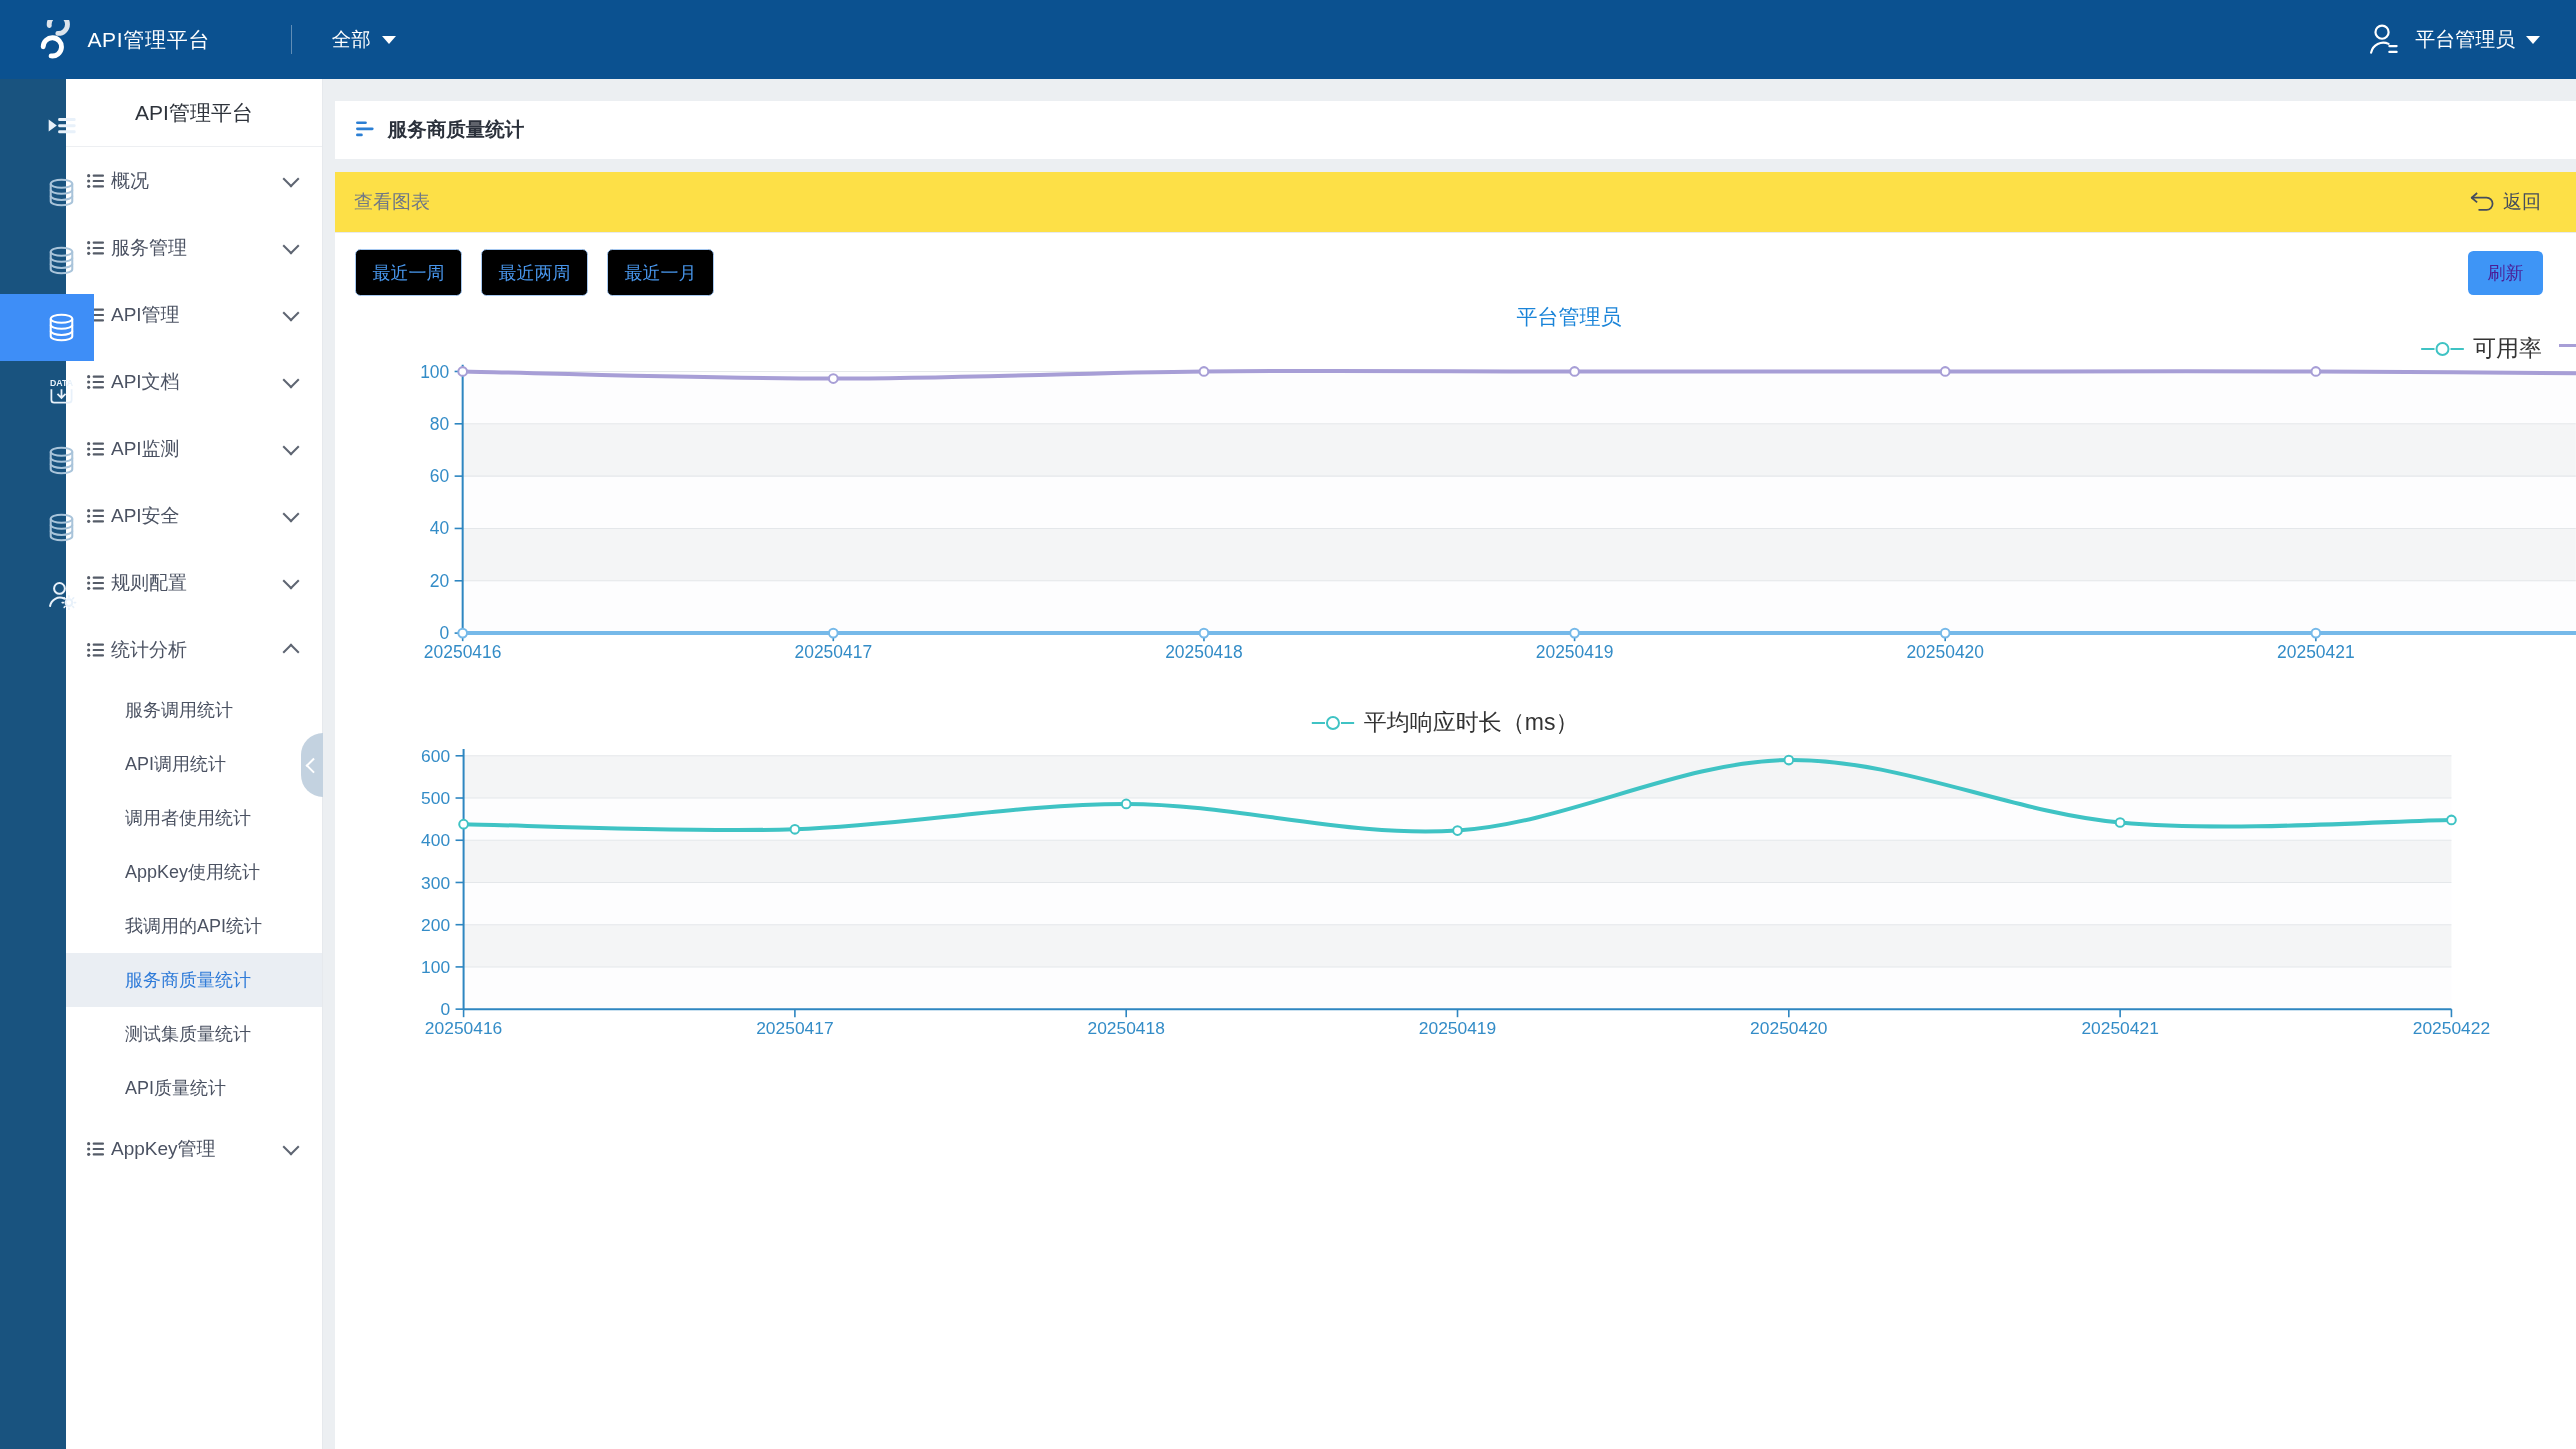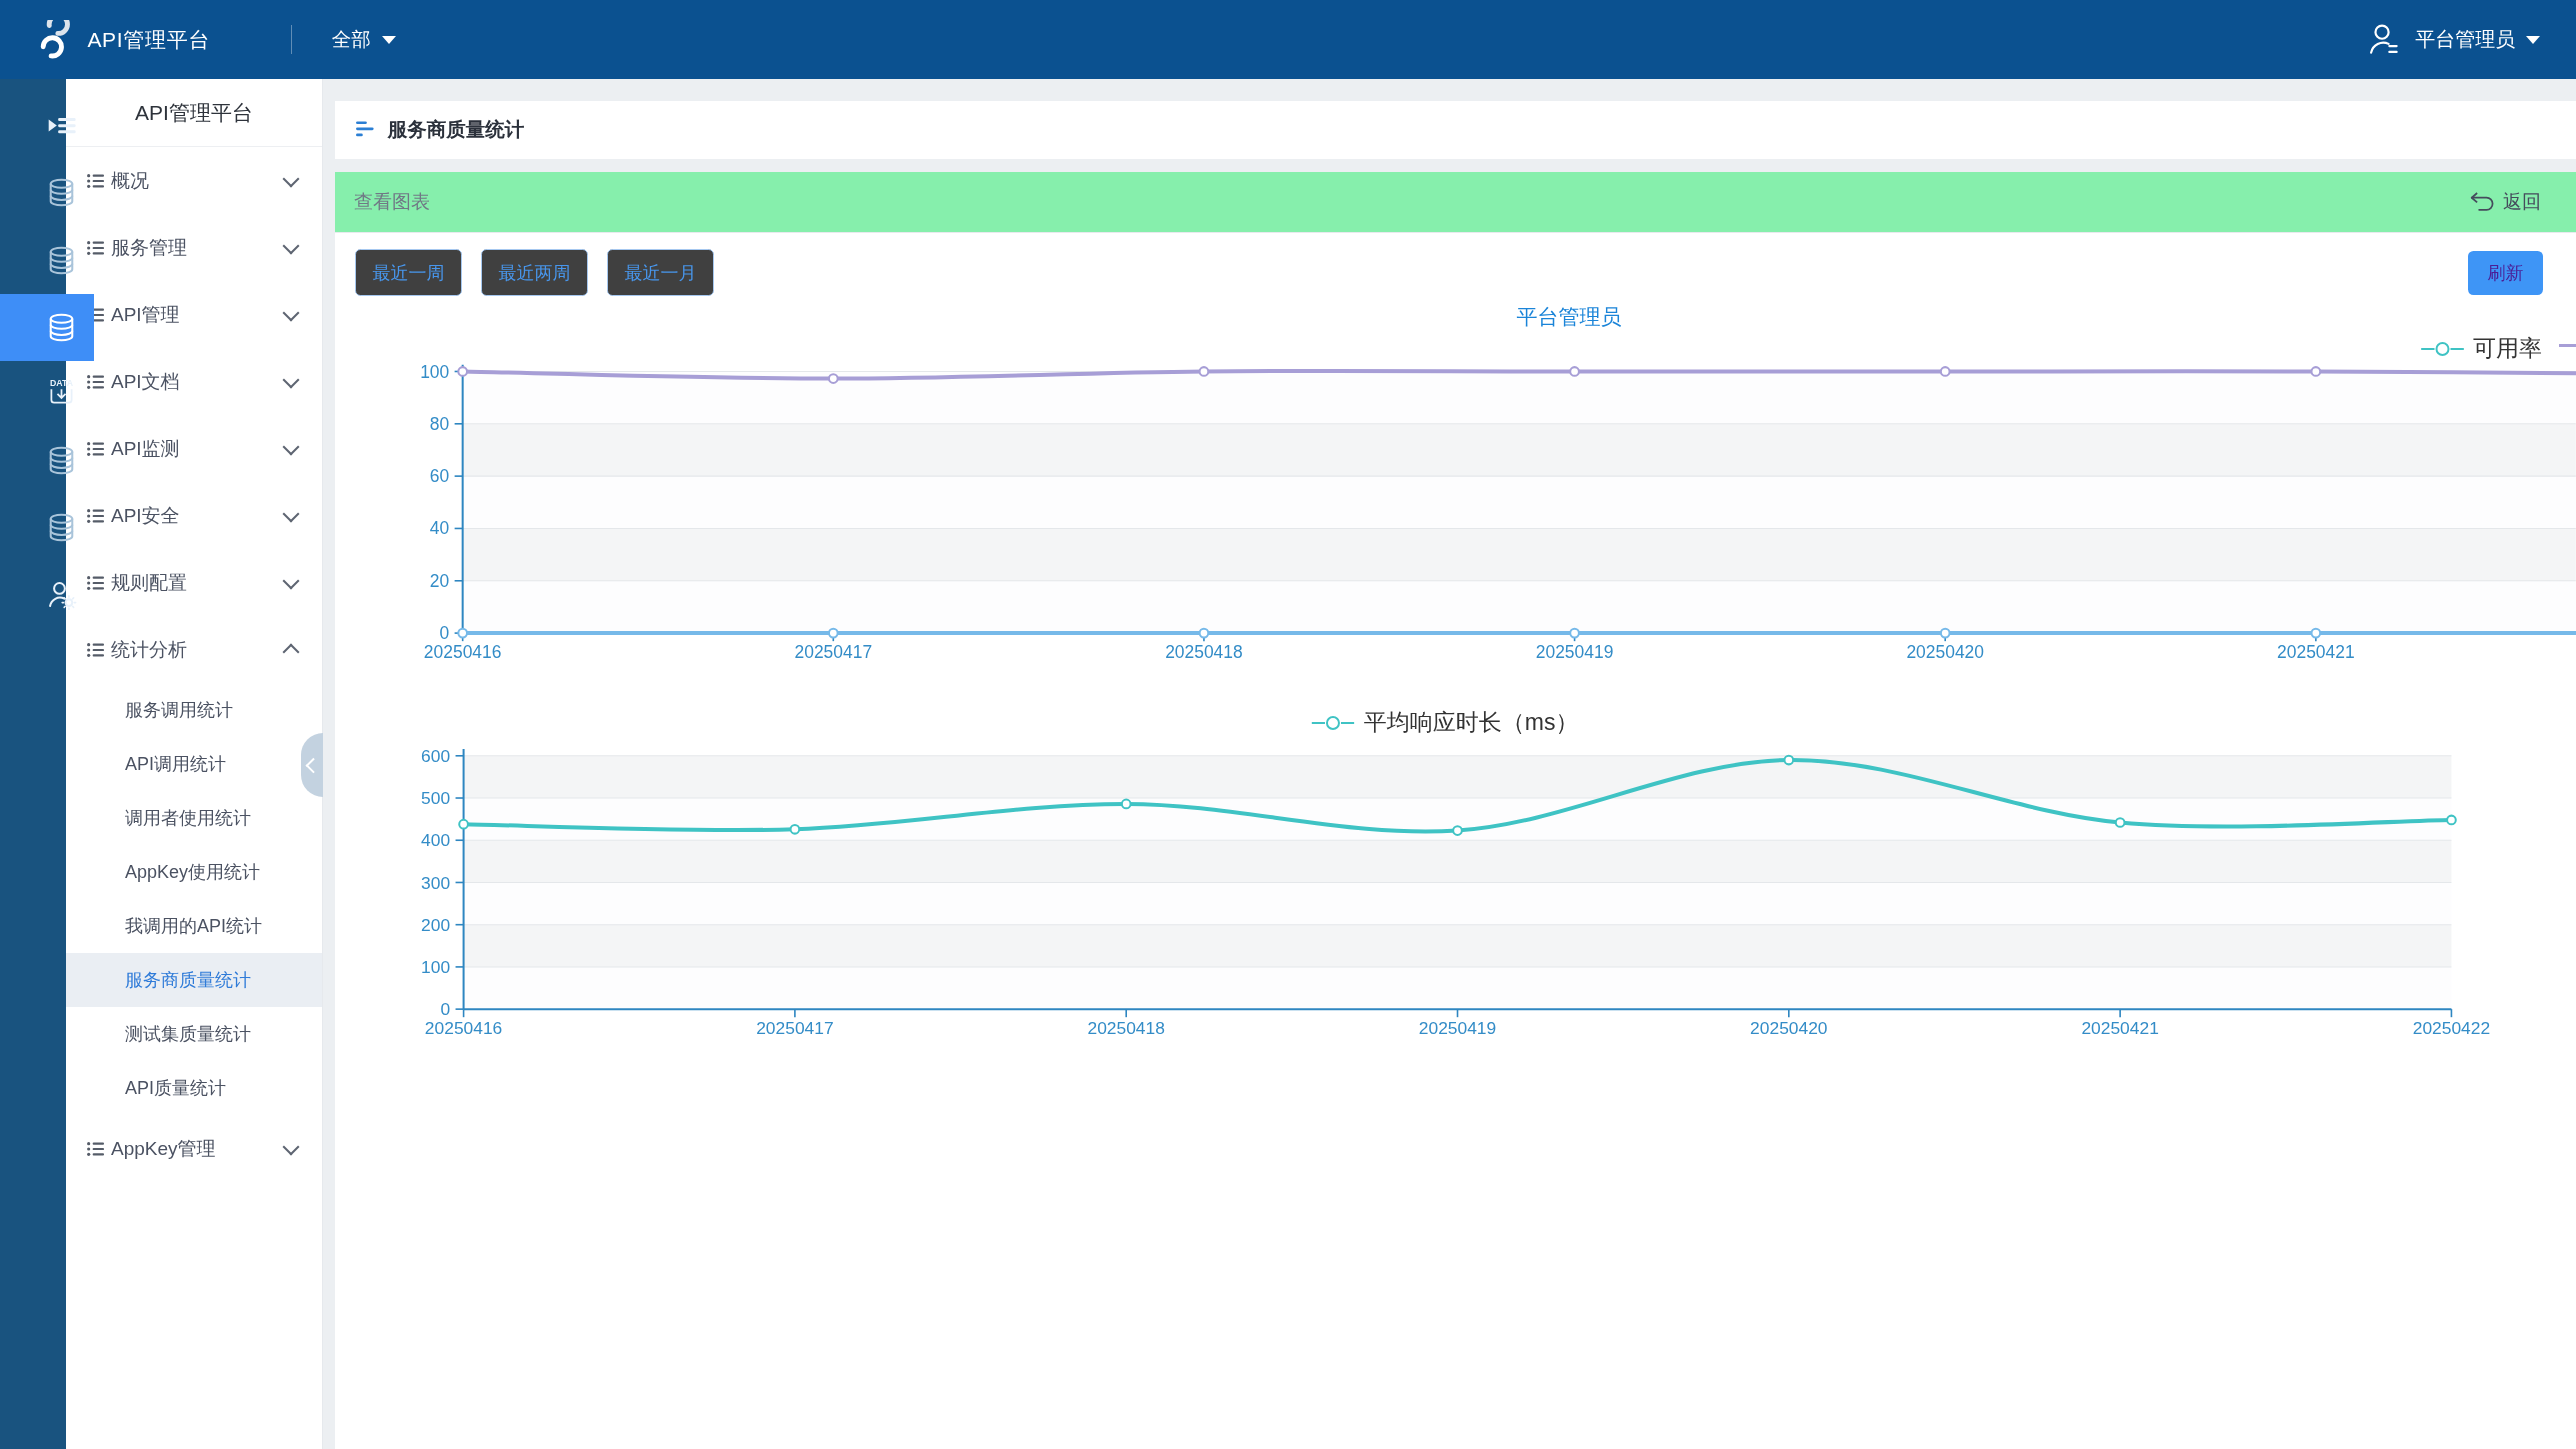--- a/index.html
+++ b/index.html
@@ -41,26 +41,26 @@
   .submenu-item.selected{background:#EAEEF3;}
   .submenu-item.selected .smi-label{color:#2F7BD8;}
   .collapse-handle{position:absolute;left:301px;top:733px;width:21.5px;height:64px;background:#C3D2E0;border-radius:27px 0 0 27px;z-index:12;display:flex;align-items:center;justify-content:center;cursor:pointer;}
   .collapse-handle .hchev{width:8.7px;height:8.7px;border-left:2.7px solid #fff;border-bottom:2.7px solid #fff;transform:rotate(45deg);margin-left:4px;}
   
   .content{position:absolute;left:335px;top:79px;width:2241px;height:1370px;}
   .header-card{position:absolute;left:0;top:21.5px;width:2241px;height:58px;background:#fff;display:flex;align-items:center;}
   .header-card svg{width:23px;height:23px;margin-left:19px;}
   .page-title{font-size:19.5px;font-weight:bold;color:#2B313B;margin-left:10.7px;}
   .main-card{position:absolute;left:0;top:93px;width:2241px;height:1333px;background:#fff;}
-  .toolbar{position:absolute;left:0;top:0;width:2241px;height:60px;background:#86efac;border-bottom:0.7px solid #E8EAEE;display:flex;align-items:center;gap:25px;}
+  .toolbar{position:absolute;left:0;top:0;width:2241px;height:60px;background:#fde047;border-bottom:0.7px solid #E8EAEE;display:flex;align-items:center;gap:25px;}
   .toolbar .tb-label{font-size:19px;color:#707885;margin-left:19px;flex:1;}
   .back-btn{display:flex;align-items:center;margin-right:35px;cursor:pointer;color:#454C5C;}
   .back-btn svg{width:27px;height:21.5px;}
   .back-btn .back-label{font-size:19px;margin-left:6.7px;}
-  .filter-btn{position:absolute;top:77px;width:107px;height:47px;background:#404040;border:1.3px solid #A6C8F0;border-radius:5.4px;color:#4896EC;font-size:18px;display:flex;align-items:center;justify-content:center;cursor:pointer;box-sizing:border-box;}
+  .filter-btn{position:absolute;top:77px;width:107px;height:47px;background:#000000;border:1.3px solid #A6C8F0;border-radius:5.4px;color:#4896EC;font-size:18px;display:flex;align-items:center;justify-content:center;cursor:pointer;box-sizing:border-box;}
   .refresh-btn{position:absolute;top:79px;left:2133px;width:75px;height:44px;background:#3E95F6;border:none;border-radius:5.4px;color:#4c1d95;font-size:18px;display:flex;align-items:center;justify-content:center;cursor:pointer;}
   .chart-title{position:absolute;top:131px;left:1234px;transform:translateX(-50%);font-size:21px;color:#1A84D8;}
   .legend{position:absolute;display:flex;align-items:center;}
   .legend .lg-label{font-size:23px;color:#333;margin-left:9.4px;white-space:nowrap;}
   .legend-frag{position:absolute;top:172px;right:0px;width:17.4px;height:3.4px;background:#A79ED6;}
   .chart svg{display:block;}
   .chart text{font-family:"Liberation Sans","DejaVu Sans",sans-serif;font-size:26px;fill:#338CC7;}
   .chart{position:absolute;left:0;}
 </style>
 </head>

